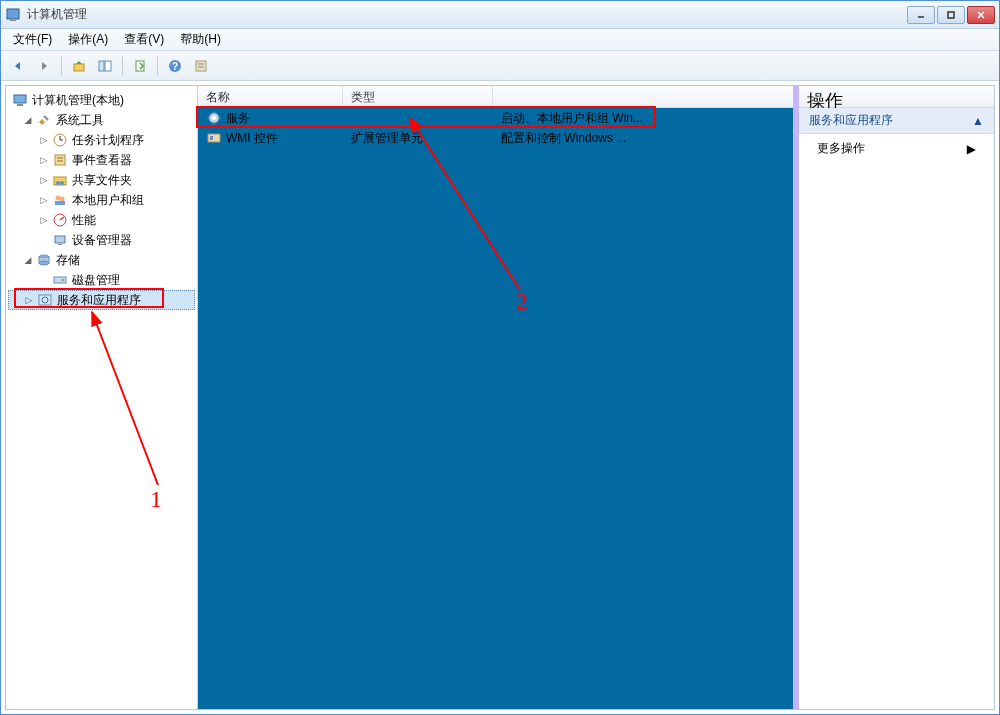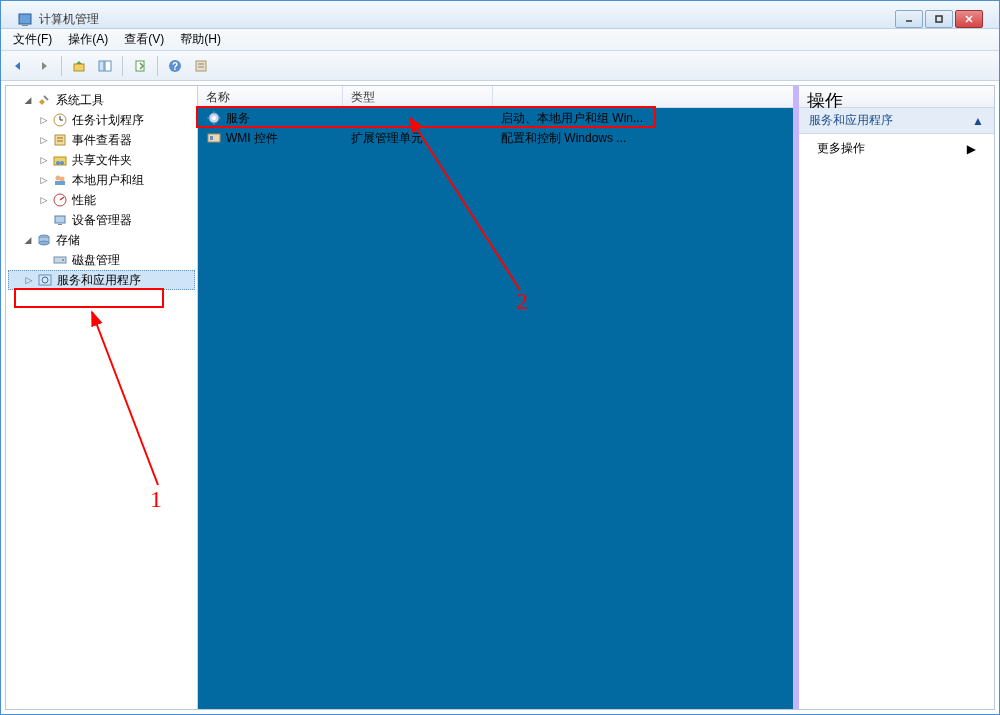--- a/index.html
+++ b/index.html
@@ -1,21 +1,21 @@
 <!DOCTYPE html>
 <html><head>
 <meta charset="utf-8">
 <style>
 * { box-sizing: border-box; margin: 0; padding: 0; }
 body { font-family: "Microsoft YaHei", "Segoe UI", Tahoma, sans-serif; font-size: 12px; background: #fff; overflow: hidden; }
 
 .window { width: 1000px; height: 715px; border: 1px solid #4a8fd6; background: #fff; display: flex; flex-direction: column; }
 
 
-.titlebar { height: 28px; background: linear-gradient(to bottom, #f4f8fc, #dce9f7); display: flex; align-items: flex-end; padding: 0 16px; border-bottom: 1px solid #b8d0e8; }
+.titlebar { height: 28px; background: linear-gradient(to bottom, #f4f8fc, #dce9f7); display: flex; align-items: center; padding: 0 4px; border-bottom: 1px solid #b8d0e8; }
 .titlebar-icon { width: 16px; height: 16px; margin-right: 6px; }
 .titlebar-title { flex: 1; font-size: 12px; color: #333; }
 .win-controls { display: flex; gap: 2px; }
 .win-btn { width: 28px; height: 18px; border: 1px solid #8aa8c8; border-radius: 2px; background: linear-gradient(to bottom, #eaf1fa, #cde0f2); display: flex; align-items: center; justify-content: center; font-size: 10px; cursor: default; }
 .win-btn.close { background: linear-gradient(to bottom, #e78b8b, #d64545); border-color: #a03030; color: #fff; font-weight: bold; }
 
 
 .menubar { height: 22px; background: linear-gradient(to bottom, #f8fafc, #eef4fa); display: flex; align-items: center; padding: 0 4px; border-bottom: 1px solid #d0dae6; }
 .menu-item { padding: 2px 8px; cursor: default; }
 
@@ -142,20 +142,29 @@
           <rect x="2" y="2" width="10" height="10" fill="#e8e0c8" stroke="#a89860"></rect>
           <line x1="4" y1="5" x2="10" y2="5" stroke="#888"></line>
           <line x1="4" y1="8" x2="10" y2="8" stroke="#888"></line>
         </svg>
       </div>
   </div>
 
   <div class="content">
 
     <div class="tree-panel">
+      <div class="tree-node">
+        <span class="tree-icon">
+            <svg width="16" height="16">
+              <rect x="2" y="3" width="12" height="8" fill="#7ab0e0" stroke="#3a6aa0"></rect>
+              <rect x="5" y="12" width="6" height="2" fill="#888"></rect>
+            </svg>
+          </span>
+        <span class="tree-label">计算机管理(本地)</span>
+      </div>
       <div class="tree-node indent-1">
         <span class="tree-expand">◢</span>
         <span class="tree-icon">
             <svg width="16" height="16">
               <path d="M3 10 L6 7 L9 10 L6 13 Z" fill="#d0a040"></path>
               <path d="M8 4 L12 8" stroke="#888" stroke-width="2"></path>
             </svg>
           </span>
         <span class="tree-label">系统工具</span>
       </div>

